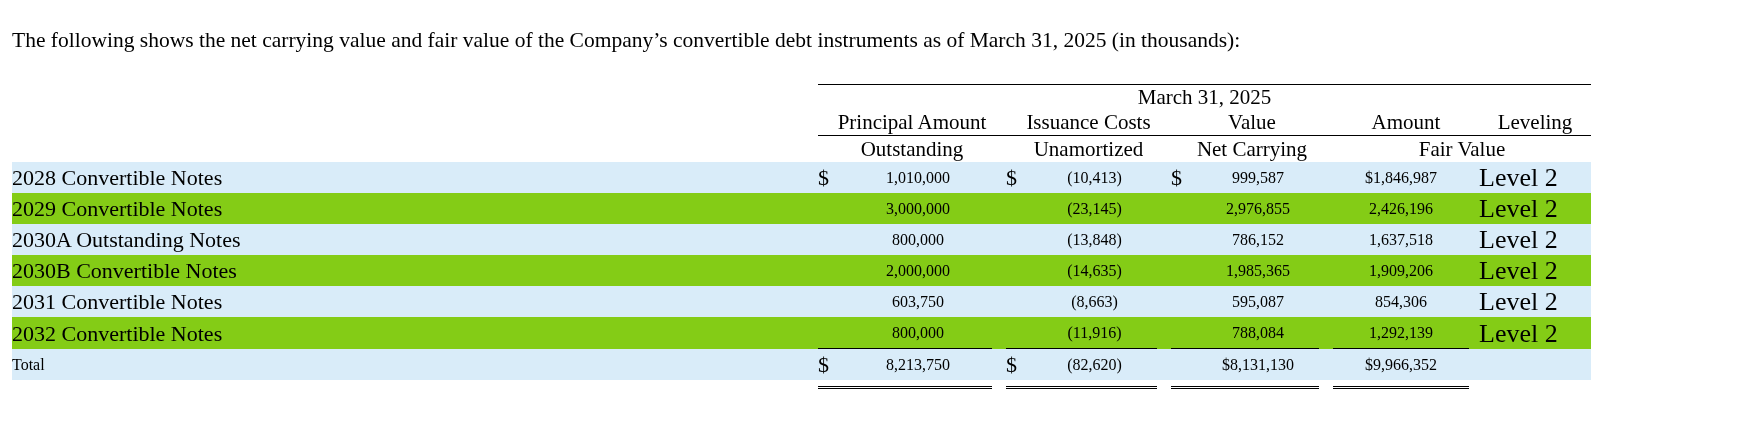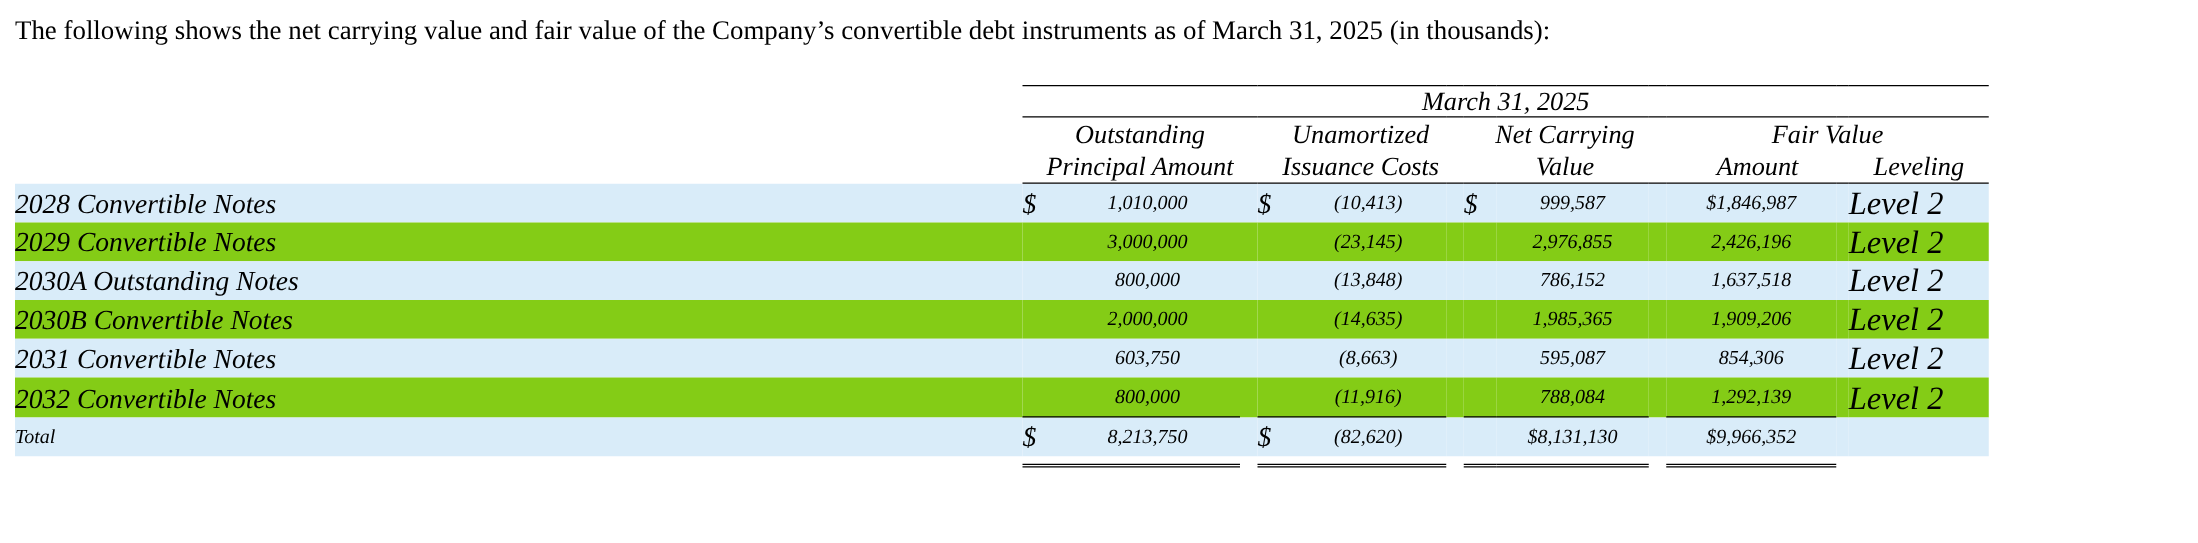--- a/index.html
+++ b/index.html
@@ -12,35 +12,34 @@
     height: 434px;
     font-family: "Liberation Serif", serif;
     color: #000000;
     overflow: hidden;
   }
   .page {
     position: relative;
     width: 1758px;
     height: 394px;
     box-sizing: border-box;
-    padding: 10px 12px 0 12px;
+    padding: 26px 12px 0 12px;
   }
   .intro {
     font-size: 21.5px;
     line-height: 28px;
     color: #000;
     margin: 0 0 30px 0;
     white-space: nowrap;
   }
   table.fin {
     border-collapse: collapse;
     width: 1545px;
     table-layout: fixed;
     font-size: 21.5px;
-    font-style: italic;
   }
   
   col.c-label   { width: 806px; }
   col.c-cur1    { width: 26px; }
   col.c-num1    { width: 148px; }
   col.c-gap1    { width: 14px; }
   col.c-cur2    { width: 26px; }
   col.c-num2    { width: 125px; }
   col.c-gap2    { width: 14px; }
   col.c-cur3    { width: 26px; }
@@ -135,35 +134,35 @@
     </colgroup>
     <tbody>
 
       <tr>
         <td></td>
         <td class="hdr-date rule-top" colspan="12">March 31, 2025</td>
       </tr>
 
       <tr>
         <td></td>
-        <td class="hdr rule-top" colspan="3">Outstanding</td>
-        <td class="hdr rule-top" colspan="3">Unamortized</td>
-        <td class="hdr rule-top" colspan="3">Net Carrying</td>
-        <td class="hdr rule-top" colspan="3">Fair Value</td>
-      </tr>
-
-      <tr>
-        <td></td>
         <td class="hdr rule-bottom" colspan="3">Principal Amount</td>
         <td class="hdr rule-bottom" colspan="3">Issuance Costs</td>
         <td class="hdr rule-bottom" colspan="3">Value</td>
         <td class="hdr rule-bottom" colspan="2">Amount</td>
         <td class="hdr rule-bottom">Leveling</td>
       </tr>
 
+      <tr>
+        <td></td>
+        <td class="hdr rule-top" colspan="3">Outstanding</td>
+        <td class="hdr rule-top" colspan="3">Unamortized</td>
+        <td class="hdr rule-top" colspan="3">Net Carrying</td>
+        <td class="hdr rule-top" colspan="3">Fair Value</td>
+      </tr>
+
       <tr class="shaded">
         <td class="row-label">2028 Convertible Notes</td>
         <td class="cur">$</td>
         <td class="num">1,010,000</td>
         <td></td>
         <td class="cur">$</td>
         <td class="num">(10,413)</td>
         <td></td>
         <td class="cur">$</td>
         <td class="num">999,587</td>

